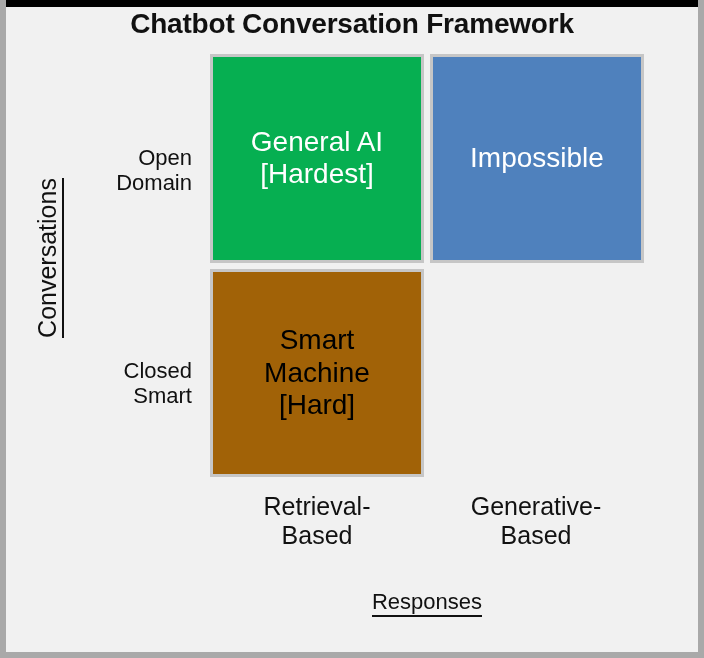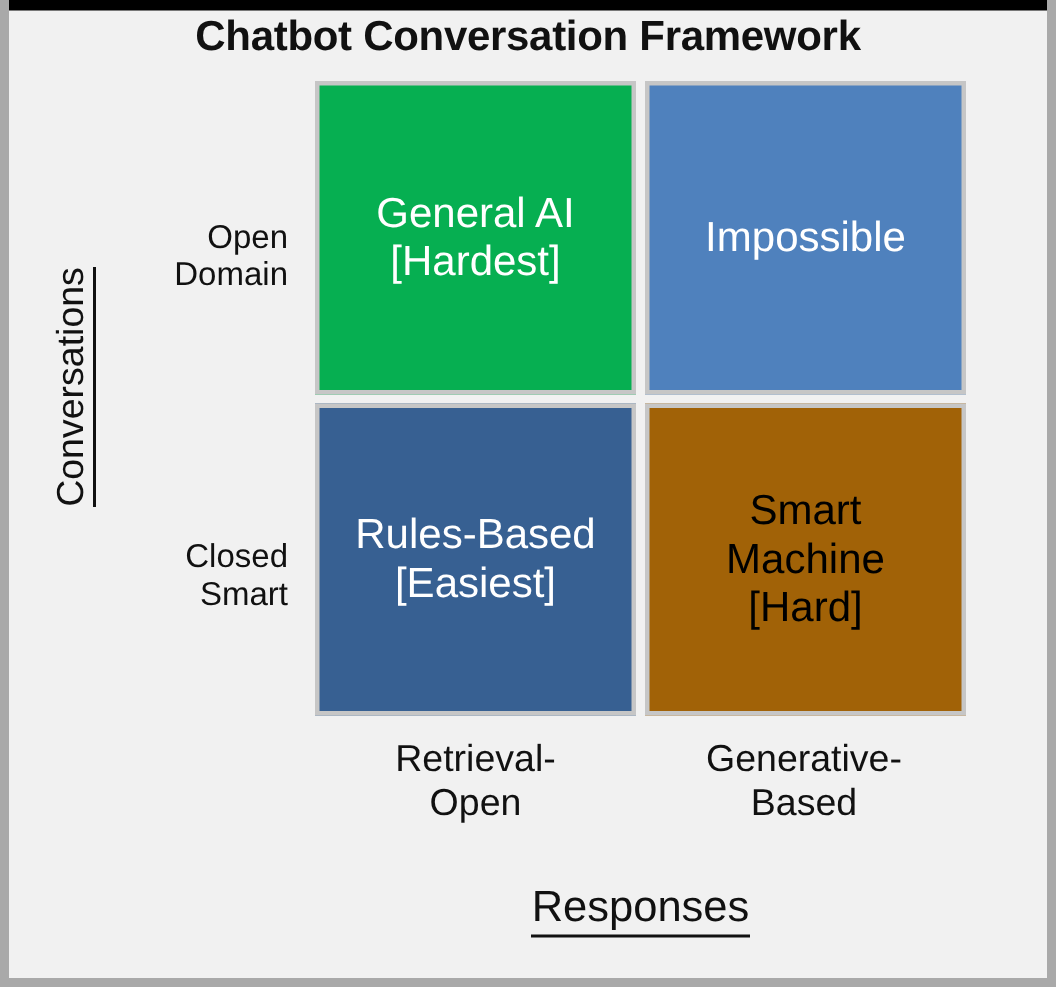--- a/index.html
+++ b/index.html
@@ -132,21 +132,21 @@
   
   #x-axis-title {
     position: absolute;
     left: 204px;
     top: 590px;
     width: 434px;
     text-align: center;
   }
   #x-axis-title .axis-text {
     display: inline-block;
-    font-size: 29px;
+    font-size: 22px;
     color: #111111;
     border-bottom: 2px solid #111111;
     padding-bottom: 1px;
     line-height: 1.1;
   }
 </style>
 </head>
 <body>
 
 <div id="slide">
@@ -169,35 +169,31 @@
 
     <div class="cell" id="cell-general-ai">
       <span class="cell-label">General AI
 [Hardest]</span>
     </div>
 
     <div class="cell" id="cell-impossible">
       <span class="cell-label">Impossible</span>
     </div>
 
-    <div class="cell" id="cell-rules-based">
-      <span class="cell-label">Rules-Based
-[Easiest]</span>
-    </div>
 
     <div class="cell" id="cell-smart-machine">
       <span class="cell-label">Smart
 Machine
 [Hard]</span>
     </div>
 
   </div>
 
   <div class="col-label" id="col-label-retrieval" style="white-space: pre-line;">Retrieval-
-Open</div>
+Based</div>
 
   <div class="col-label" id="col-label-generative" style="white-space: pre-line;">Generative-
 Based</div>
 
   <div id="x-axis-title">
     <span class="axis-text">Responses</span>
   </div>
 
 </div>
 

